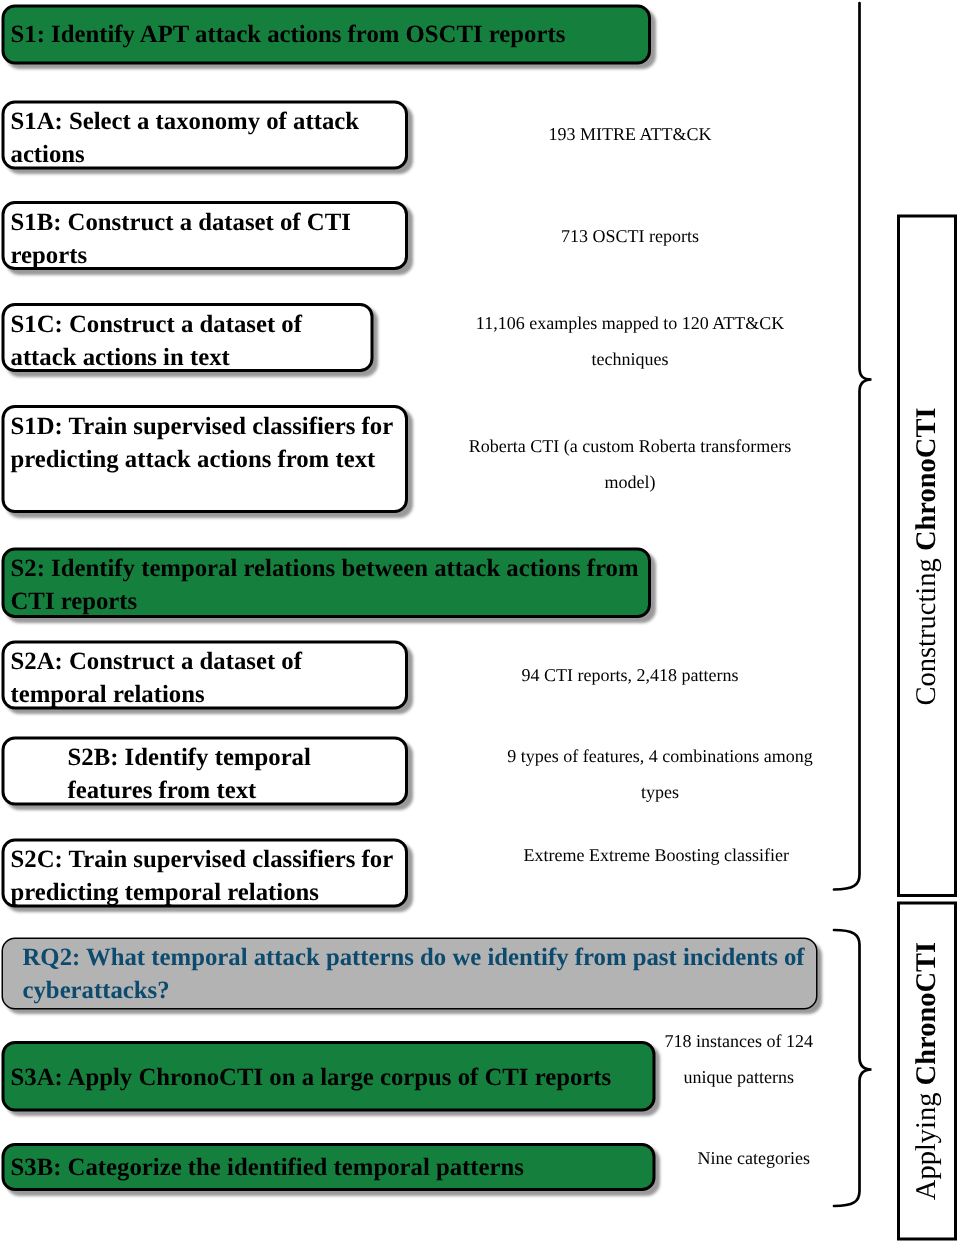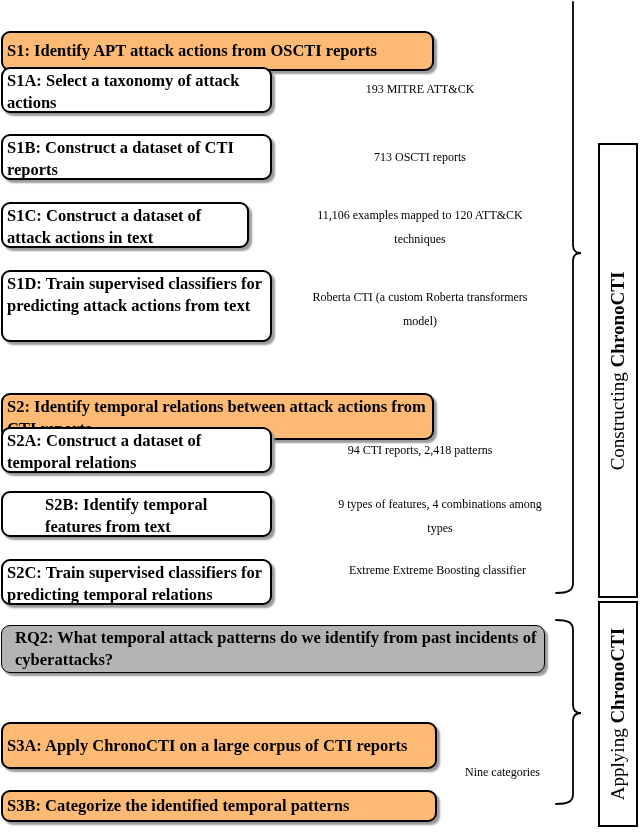--- a/index.html
+++ b/index.html
@@ -6,22 +6,22 @@
   .canvas {
     position:relative; width:640px; height:832px; background:#ffffff;
     font-family:"Liberation Serif", serif; color:#000; overflow:hidden;
   }
   .box {
     position:absolute; box-sizing:border-box;
     border:2px solid #000; border-radius:9px; background:#ffffff;
     font-weight:bold; font-size:16.5px; line-height:22px;
     padding:1px 4px; box-shadow:3px 3px 2px #9a9a9a;
   }
-  .box.gray { background:#fdba74;margin-top:28px; }
-  .box.dark { background:#b3b3b3; color:#000000; border-width:1.5px;padding-left:13px; }
+  .box.gray { background:#15803d; }
+  .box.dark { background:#b3b3b3; color:#0c4a6e; border-width:1.5px;padding-left:13px; }
   .box.single { display:flex; align-items:center; }
   .note { position:absolute; font-size:12px; line-height:24px; }
   .center { text-align:center; }
   .right  { text-align:center; }
   .vbox {
     position:absolute; box-sizing:border-box; border:2px solid #000;
     background:#ffffff; display:flex; align-items:center; justify-content:center;
   }
   .vtext { transform:rotate(-90deg); white-space:nowrap; font-size:19px; }
   .vtext b { font-weight:bold; }
@@ -53,20 +53,21 @@
 
   <div class="box" style="top:491px; left:1px; width:271px; height:46px;padding-left:42px;">S2B: Identify temporal features from text</div>
   <div class="note right" style="top:492px; left:335px; width:210px;">9 types of features, 4 combinations among types</div>
 
   <div class="box" style="top:559px; left:1px; width:271px; height:46px;">S2C: Train supervised classifiers for predicting temporal relations</div>
   <div class="note right" style="top:558px; left:330px; width:215px;">Extreme Extreme Boosting classifier</div>
 
   <div class="box dark" style="top:625px; left:1px; width:544px; height:48px;">RQ2: What temporal attack patterns do we identify from past incidents of cyberattacks?</div>
 
   <div class="box gray single" style="top:694px; left:1px; width:436px; height:47px;">S3A: Apply ChronoCTI on a large corpus of CTI reports</div>
+  <div class="note right" style="top:682px; left:440px; width:105px;">718 instances of 124 unique patterns</div>
 
   <div class="box gray single" style="top:762px; left:1px; width:436px; height:32px;">S3B: Categorize the identified temporal patterns</div>
   <div class="note right" style="top:760px; left:460px; width:85px;">Nine categories</div>
 
   <svg class="braces" width="640" height="832" viewBox="0 0 640 832">
     <path d="M573,2 L573,245 C573,251 575.5,253 581,253 C575.5,253 573,255.5 573,261 L573,583
              C573,590 569,593 556,593" fill="none" stroke="#000" stroke-width="1.8" stroke-linecap="round"></path>
     <path d="M556,620 C569,620 573,623 573,630 L573,705 C573,710.5 575.5,713 581,713
              C575.5,713 573,715.5 573,721 L573,794 C573,801 569,804 556,804" fill="none" stroke="#000" stroke-width="1.8" stroke-linecap="round"></path>
   </svg>

